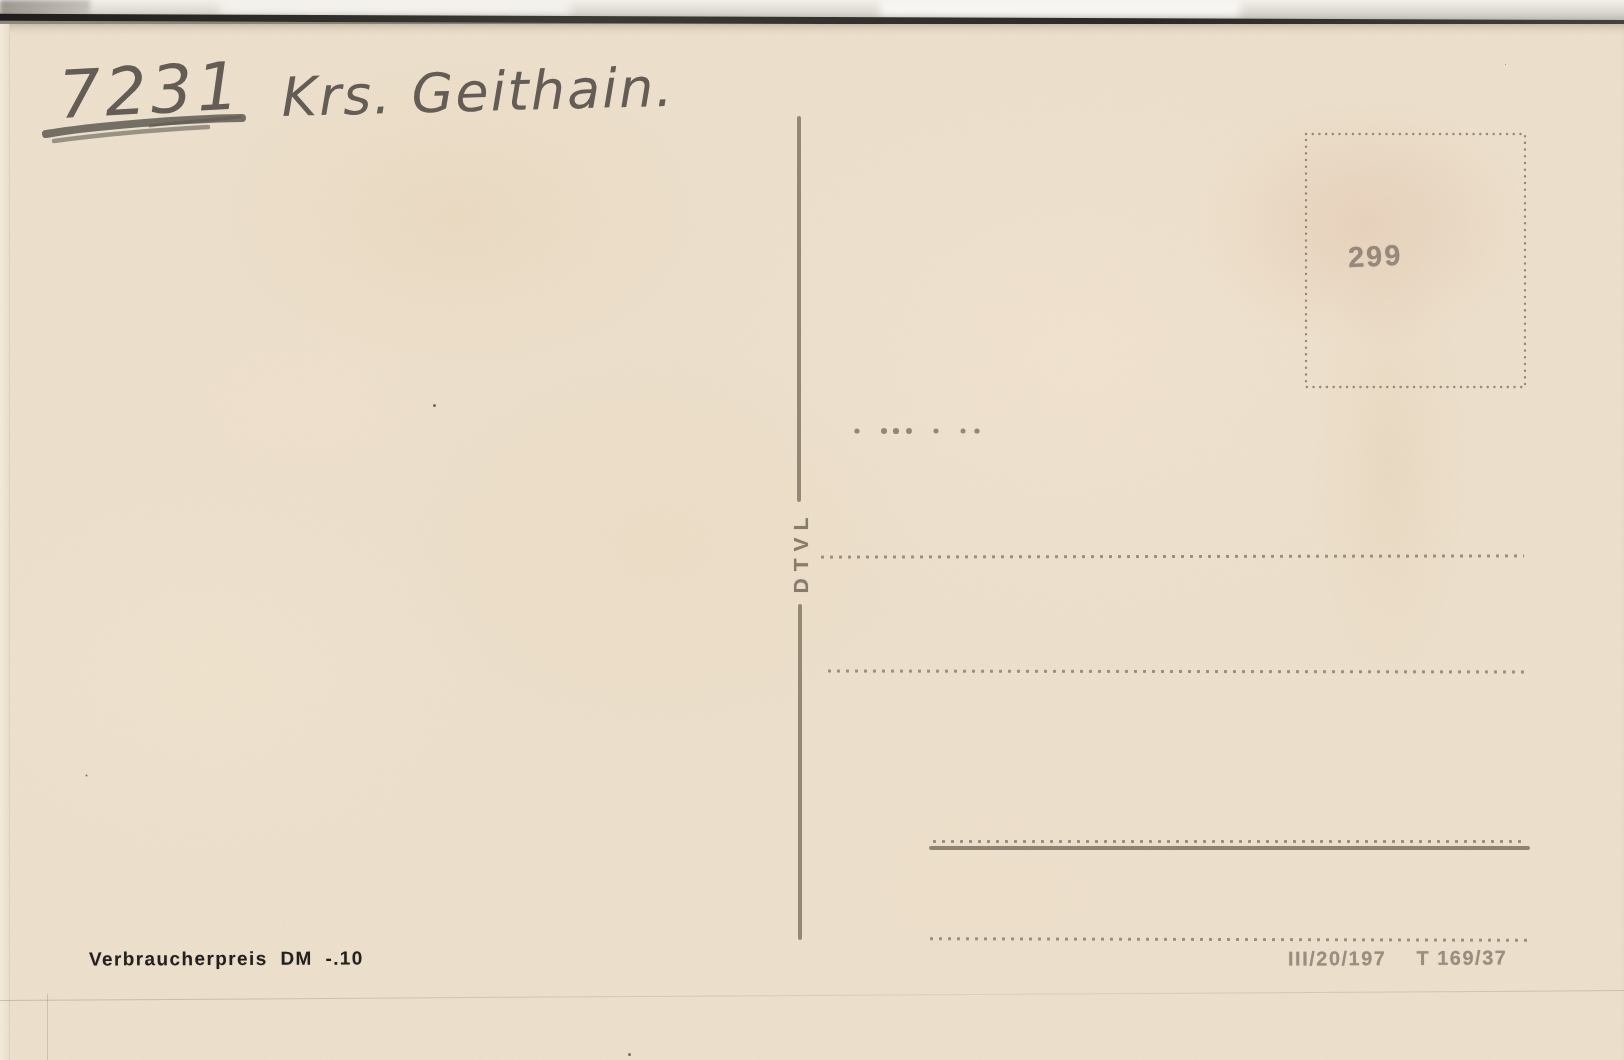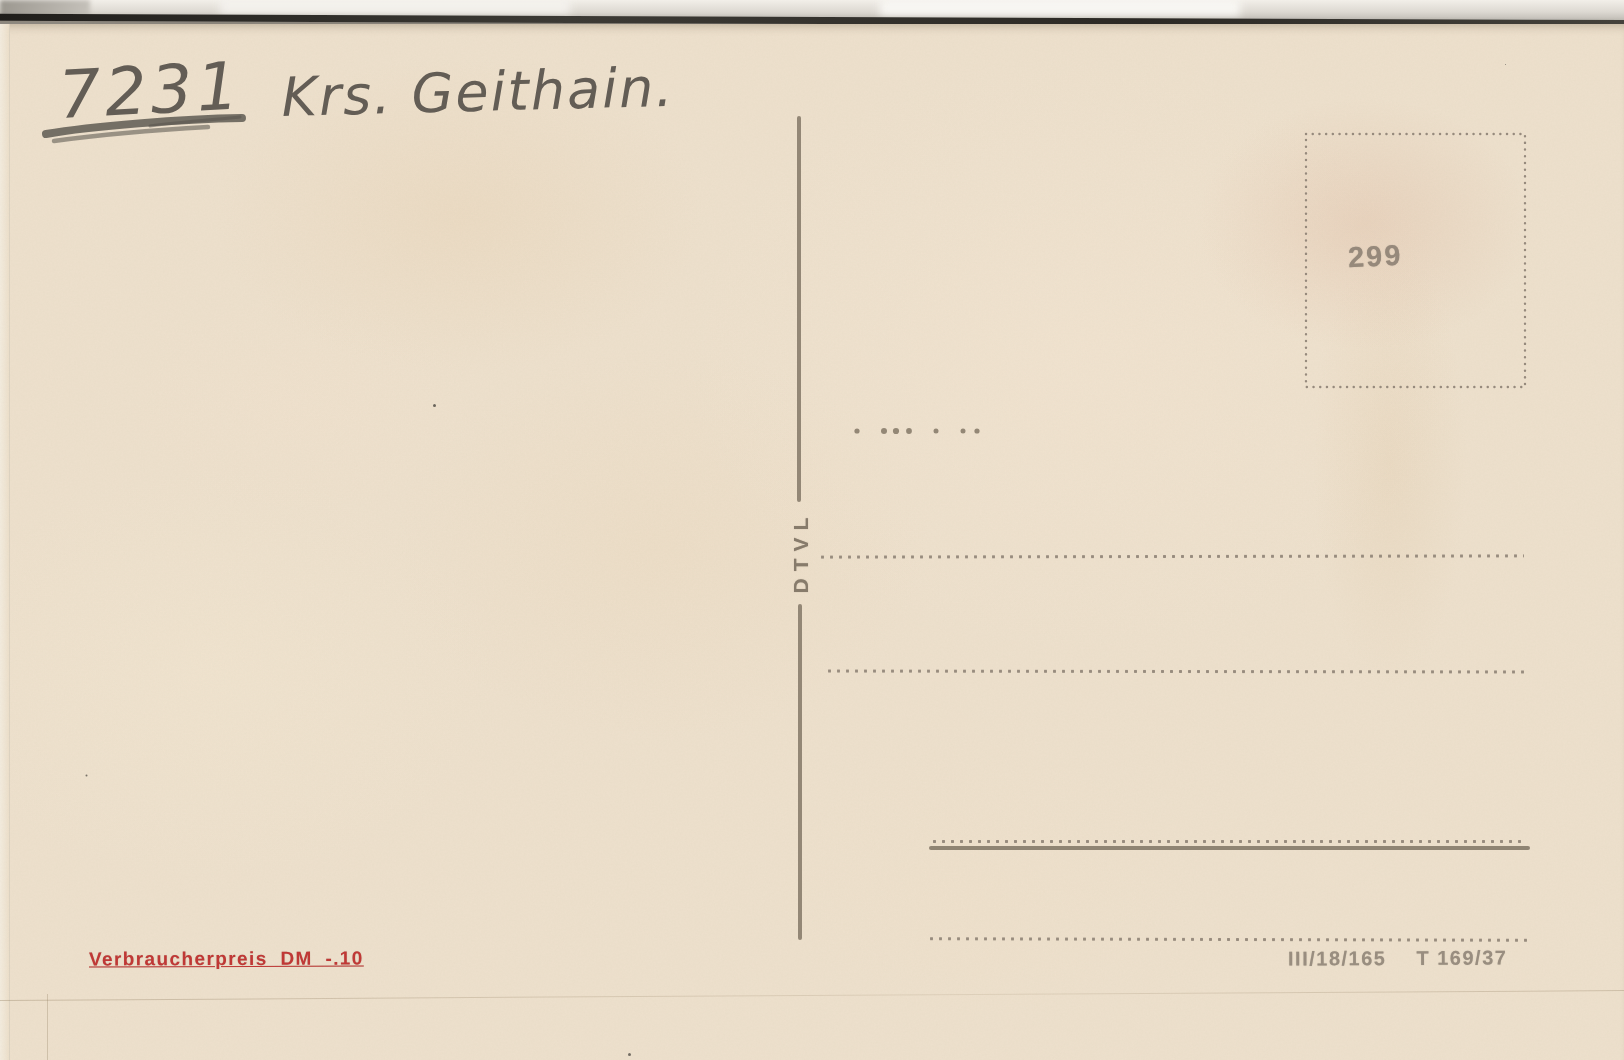--- a/index.html
+++ b/index.html
@@ -69,23 +69,23 @@
   .line-b{left:827px;top:669px;width:697px;transform:rotate(0.08deg);}
   .line-c{left:932px;top:839px;width:594px;}
   .line-d{left:929px;top:937px;width:603px;transform:rotate(0.15deg);}
   .solid-line{position:absolute;left:929px;top:846px;width:601px;height:4px;
     background:#8a7e6e;border-radius:2px;opacity:.95;}
 
   .message-dots{position:absolute;left:850px;top:424px;}
 
   
   .price-note{position:absolute;left:89px;top:948px;
-    font-size:19px;letter-spacing:1.4px;word-spacing:6px;color:#b91c1c;
+    font-size:19px;letter-spacing:1.4px;word-spacing:6px;color:#000000;
     font-weight:bold;opacity:.85;text-shadow:0 0 1px rgba(137,126,113,0.5);
-    transform:rotate(-0.2deg);text-decoration:underline;}
+    transform:rotate(-0.2deg);}
   .print-codes{position:absolute;left:1288px;top:947px;display:flex;gap:30px;
     font-size:20px;letter-spacing:1.5px;color:#8b8073;font-weight:bold;opacity:.85;
     text-shadow:0 0 1px rgba(139,128,115,0.5);transform:rotate(-0.3deg);}
 
   
   .crease-h{position:absolute;left:0;top:995px;width:1624px;height:1px;
     background:linear-gradient(90deg,rgba(138,118,88,0.35),rgba(138,118,88,0.15) 60%,rgba(138,118,88,0.30));
     transform:rotate(-0.35deg);}
   .crease-v{position:absolute;left:47px;top:994px;width:1px;height:66px;
     background:rgba(140,122,94,0.30);}
@@ -155,21 +155,21 @@
   </svg>
 
   <div class="dotline line-a"></div>
   <div class="dotline line-b"></div>
   <div class="dotline line-c"></div>
   <div class="solid-line"></div>
   <div class="dotline line-d"></div>
 
   <div class="price-note">Verbraucherpreis DM -.10</div>
   <div class="print-codes">
-    <span>III/18/165</span>
+    <span>III/20/197</span>
     <span>T 169/37</span>
   </div>
 
   <div class="crease-h"></div>
   <div class="crease-v"></div>
   <div class="speck"></div>
 
 </div>
 
 </body></html>

